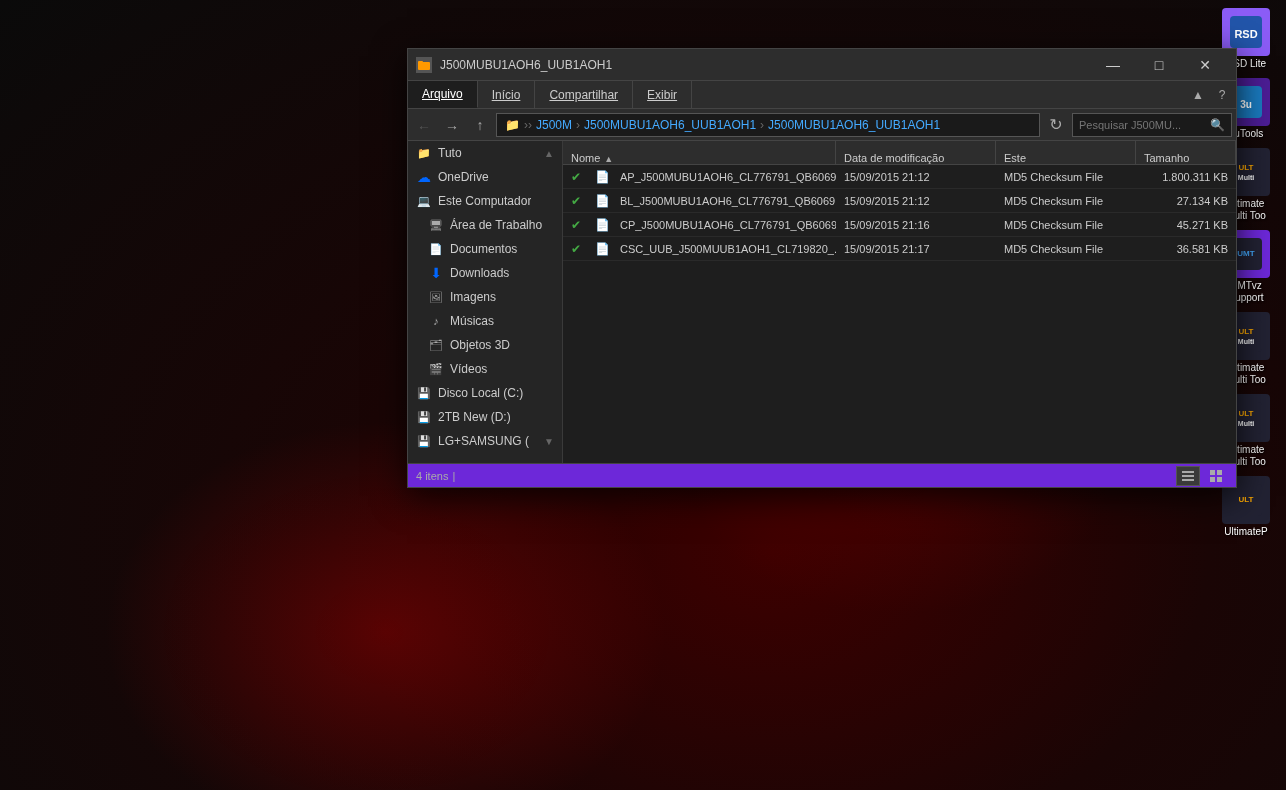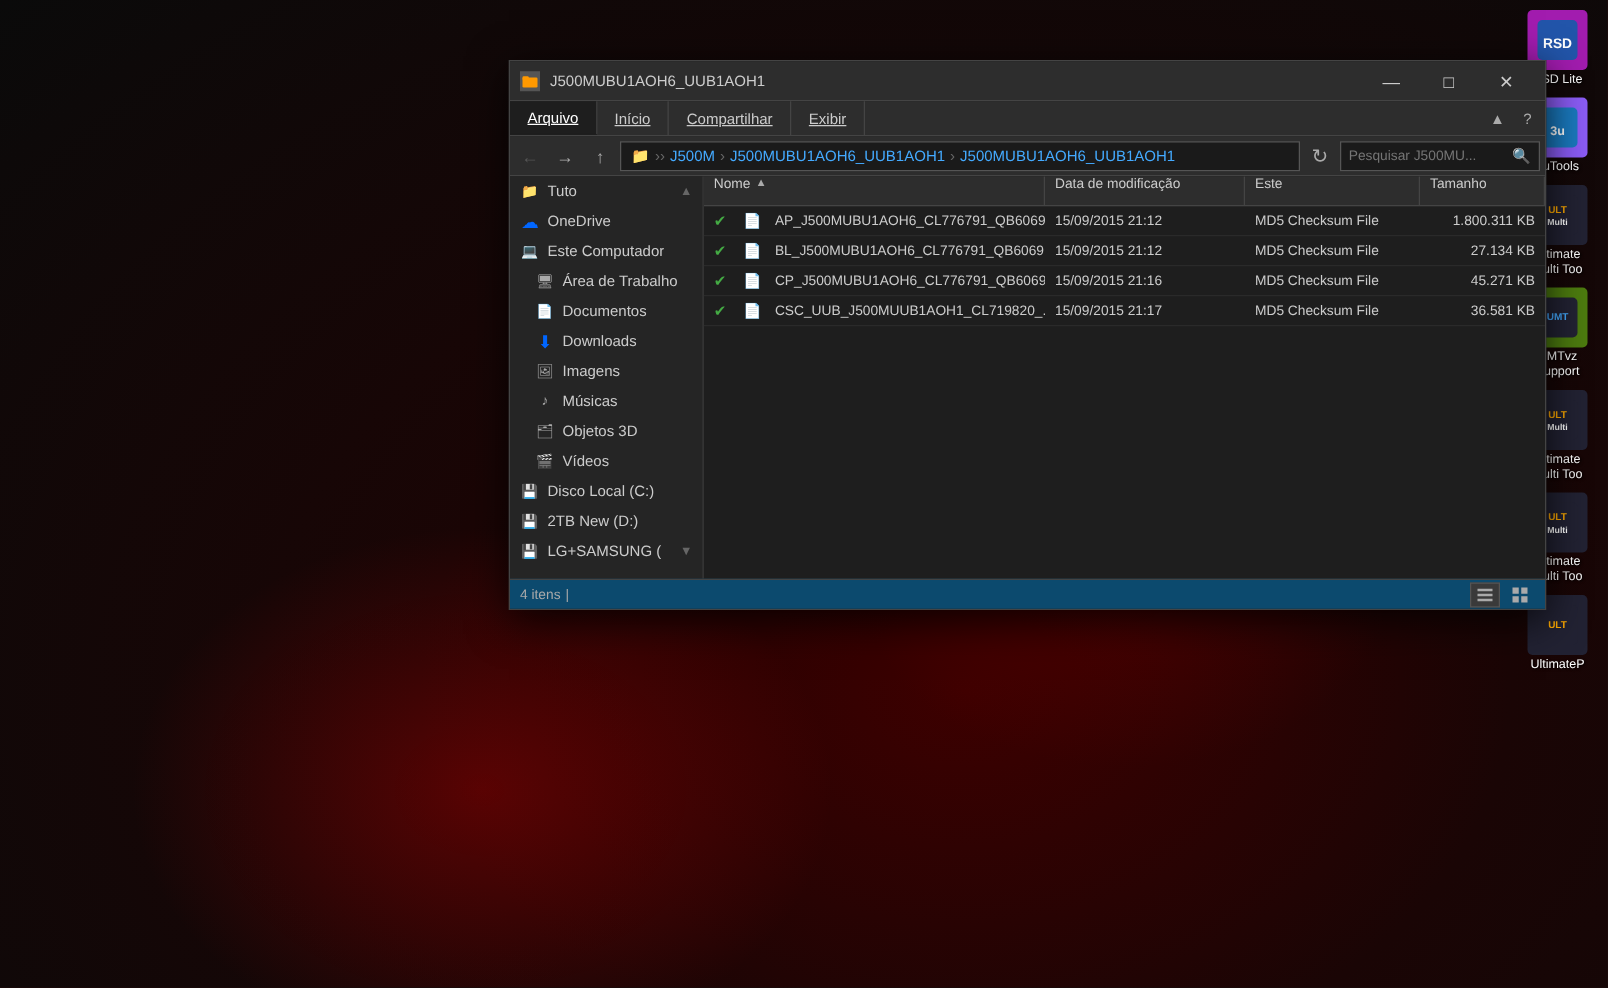--- a/index.html
+++ b/index.html
@@ -274,21 +274,21 @@
     
     .col-headers {
       display: flex;
       background: #2d2d2d;
       border-bottom: 1px solid #444;
       height: 24px;
       flex-shrink: 0;
     }
     .col-header {
       display: flex;
-      align-items: flex-start;
+      align-items: flex-end;
       padding: 0 8px;
       color: #ccc;
       font-size: 11px;
       border-right: 1px solid #444;
       cursor: pointer;
       gap: 4px;
     }
     .col-name { flex: 1; }
     .col-date { width: 160px; }
     .col-type { width: 140px; }
@@ -329,21 +329,21 @@
       height: 14px;
       color: #4a4;
       font-size: 12px;
       flex-shrink: 0;
       margin-right: 4px;
     }
 
     
     .status-bar {
       height: 24px;
-      background: #0c4a6e;
+      background: #6d28d9;
       border-top: 1px solid #444;
       display: flex;
       align-items: center;
       padding: 0 8px;
       justify-content: space-between;
       flex-shrink: 0;
     }
     .status-text { color: #aaa; font-size: 11px; }
     .status-right { display: flex; gap: 4px; }
     .view-btn {
@@ -367,49 +367,49 @@
     .file-list::-webkit-scrollbar-thumb { background: #555; border-radius: 3px; }
   </style>
 </head>
 <body>
 
 <div class="bg"></div>
 <div class="bg-glow"></div>
 
 <div class="desktop-icons">
   <div class="desktop-icon">
-    <div class="icon-img" style="background:#a21caf;">
+    <div class="icon-img" style="background:#8b5cf6;">
       <svg width="36" height="36" viewBox="0 0 36 36">
         <rect x="2" y="2" width="32" height="32" rx="4" fill="#2255aa"></rect>
         <text x="18" y="24" text-anchor="middle" fill="#fff" font-size="11" font-weight="bold">RSD</text>
       </svg>
     </div>
     <div class="icon-label">RSD Lite</div>
   </div>
   <div class="desktop-icon">
-    <div class="icon-img" style="background:#8b5cf6;">
+    <div class="icon-img" style="background:#4c1d95;">
       <svg width="36" height="36" viewBox="0 0 36 36">
         <rect x="2" y="2" width="32" height="32" rx="4" fill="#1a7abf"></rect>
         <text x="18" y="24" text-anchor="middle" fill="#fff" font-size="10" font-weight="bold">3u</text>
       </svg>
     </div>
     <div class="icon-label">3uTools</div>
   </div>
   <div class="desktop-icon">
     <div class="icon-img" style="background:#223;">
       <svg width="36" height="36" viewBox="0 0 36 36">
         <rect x="2" y="2" width="32" height="32" rx="4" fill="#223"></rect>
         <text x="18" y="16" text-anchor="middle" fill="#fa0" font-size="8">ULT</text>
         <text x="18" y="26" text-anchor="middle" fill="#fff" font-size="7">Multi</text>
       </svg>
     </div>
     <div class="icon-label">Ultimate<br>Multi Too</div>
   </div>
   <div class="desktop-icon">
-    <div class="icon-img" style="background:#4d7c0f;text-align:right;">
+    <div class="icon-img" style="background:#6d28d9;text-align:right;">
       <svg width="36" height="36" viewBox="0 0 36 36">
         <rect x="2" y="2" width="32" height="32" rx="4" fill="#223"></rect>
         <text x="18" y="20" text-anchor="middle" fill="#4af" font-size="8">UMT</text>
       </svg>
     </div>
     <div class="icon-label">UMTvz<br>Support</div>
   </div>
   <div class="desktop-icon">
     <div class="icon-img" style="background:#223;">
       <svg width="36" height="36" viewBox="0 0 36 36">

